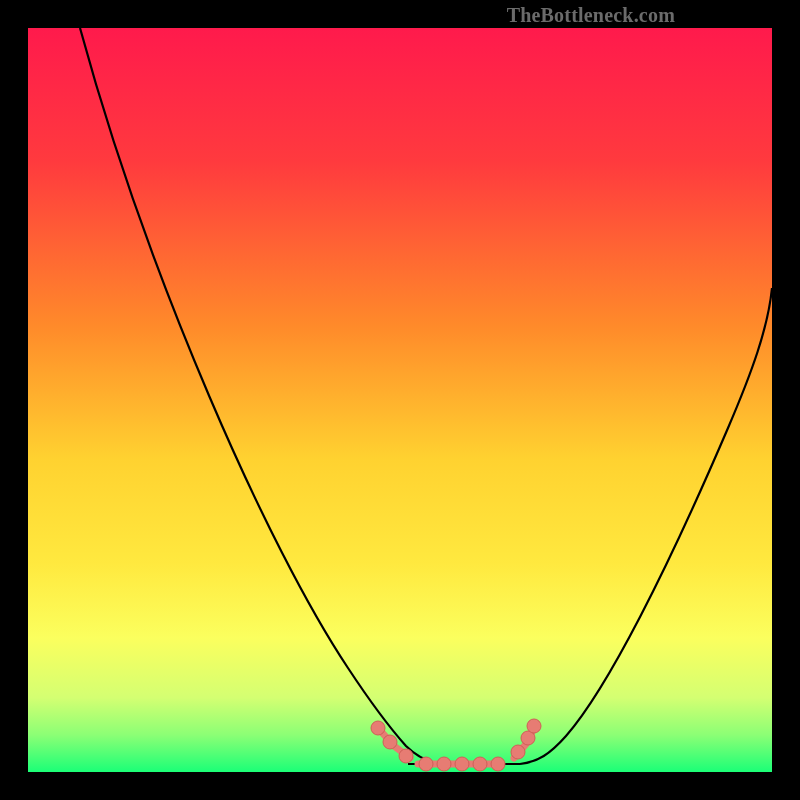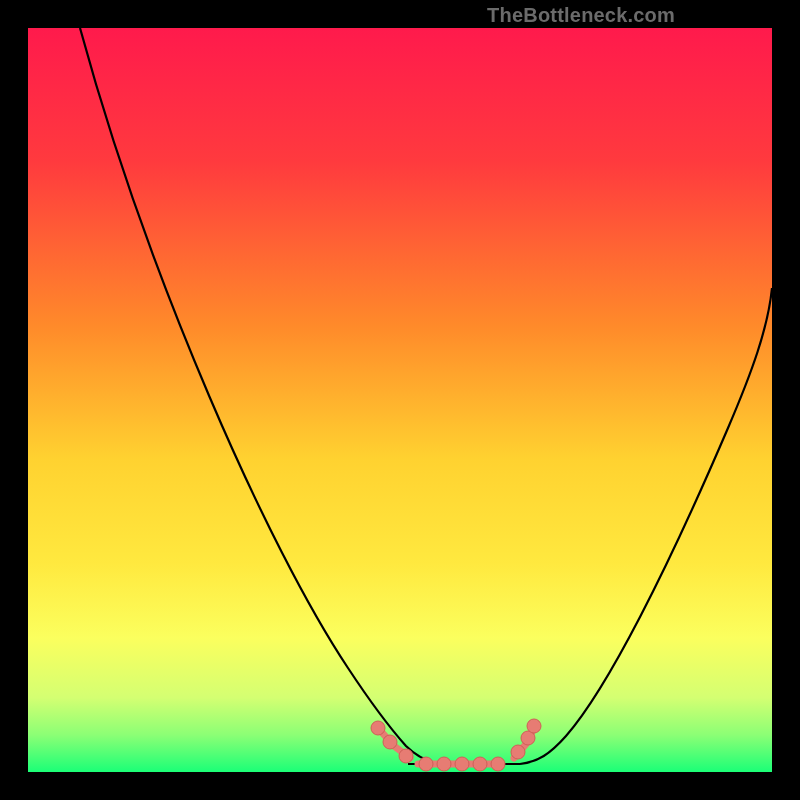--- a/index.html
+++ b/index.html
@@ -9,20 +9,21 @@
     height: 800px;
     overflow: hidden;
     background: #000;
     font-family: Arial, Helvetica, sans-serif;
   }
   .frame {
     position: absolute;
     left: 0; top: 0;
     width: 685px; height: 800px;
     background: #000;
+    font-family: Liberation Serif, serif;
   }
   .plot {
     position: absolute;
     left: 28px;
     top: 28px;
     width: 744px;
     height: 744px;
     overflow: hidden;
   }
   .attribution {

